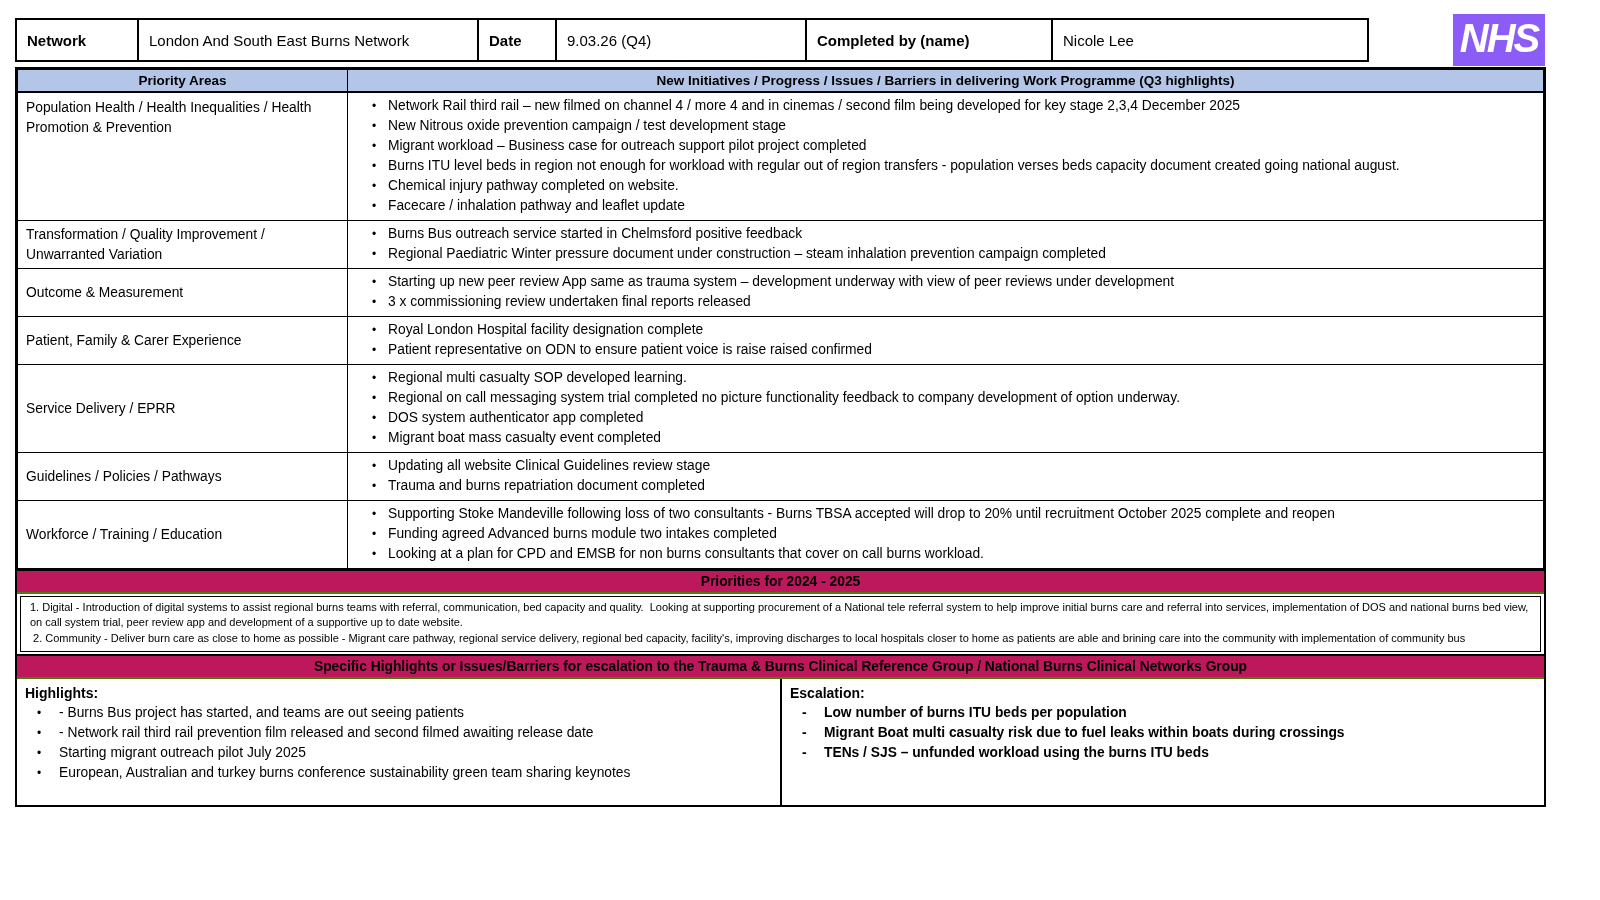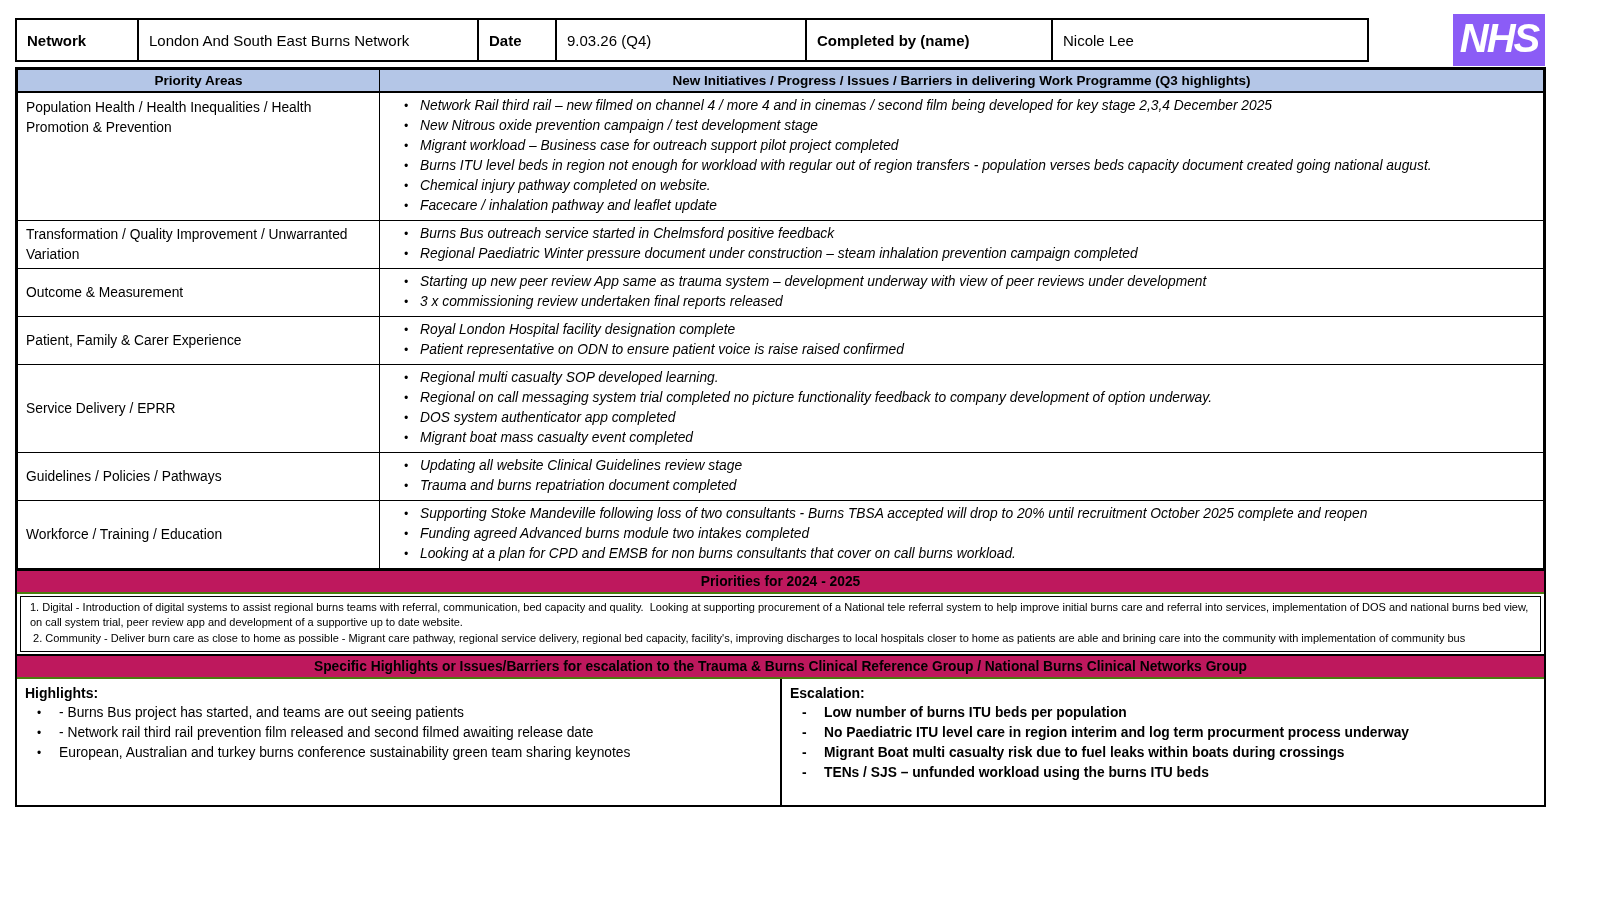--- a/index.html
+++ b/index.html
@@ -56,21 +56,21 @@
   }
   .main-table td {
     border: 1px solid #000;
     font-size: 13.8px;
     padding: 2px 6px;
     vertical-align: middle;
     line-height: 1.42;
   }
   .main-table td.area { width: 306px; padding-left: 8px; }
   .main-table tbody tr:first-child td.area { vertical-align: top; padding-top: 5px; }
-  .main-table td.items { padding: 2px 6px 3px 8px; font-style: italic; }
+  .main-table td.items { padding: 2px 6px 3px 8px; }
 
   ul.bullets { margin: 1px 0; padding: 0 0 0 14px; list-style: none; }
   ul.bullets li { position: relative; padding-left: 18px; line-height: 20px; }
   ul.bullets li::before { content: "\2022"; position: absolute; left: 2px; font-size: 12px; }
 
   
   .band {
     background: #be185d;
     border-top: 2px solid #000;
     border-bottom: 2px solid #4d7c0f;
@@ -136,21 +136,21 @@
 
   <div class="nhs-logo">
     <span>NHS</span>
   </div>
 
   <div class="main-block">
 
     <table class="main-table">
       <thead>
         <tr>
-          <th style="width:362px">Priority Areas</th>
+          <th style="width:330px">Priority Areas</th>
           <th>New Initiatives / Progress / Issues / Barriers in delivering Work Programme (Q3 highlights)</th>
         </tr>
       </thead>
       <tbody>
           <tr>
             <td class="area">Population Health / Health Inequalities / Health Promotion &amp; Prevention</td>
             <td class="items">
               <ul class="bullets">
                 <li>Network Rail third rail – new filmed on channel 4 / more 4 and in cinemas / second film being developed for key stage 2,3,4 December 2025</li>
                 <li>New Nitrous oxide prevention campaign / test development stage</li>
@@ -229,28 +229,28 @@
       </div>
 
     <div class="band">Specific Highlights or Issues/Barriers for escalation to the Trauma &amp; Burns Clinical Reference Group / National Burns Clinical Networks Group</div>
 
     <div class="bottom">
       <div class="col left">
         <div class="col-label">Highlights:</div>
         <ul class="hl">
             <li>- Burns Bus project has started, and teams are out seeing patients</li>
             <li>- Network rail third rail prevention film released and second filmed awaiting release date</li>
+            <li>Starting migrant outreach pilot July 2025</li>
             <li>European, Australian and turkey burns conference sustainability green team sharing keynotes</li>
           </ul>
       </div>
       <div class="col">
         <div class="col-label">Escalation:</div>
         <ul class="esc">
             <li>Low number of burns ITU beds per population</li>
-            <li>No Paediatric ITU level care in region interim and log term procurment process underway</li>
             <li>Migrant Boat multi casualty risk due to fuel leaks within boats during crossings</li>
             <li>TENs / SJS – unfunded workload using the burns ITU beds</li>
           </ul>
       </div>
     </div>
 
   </div>
 </div>
 
 </body></html>

